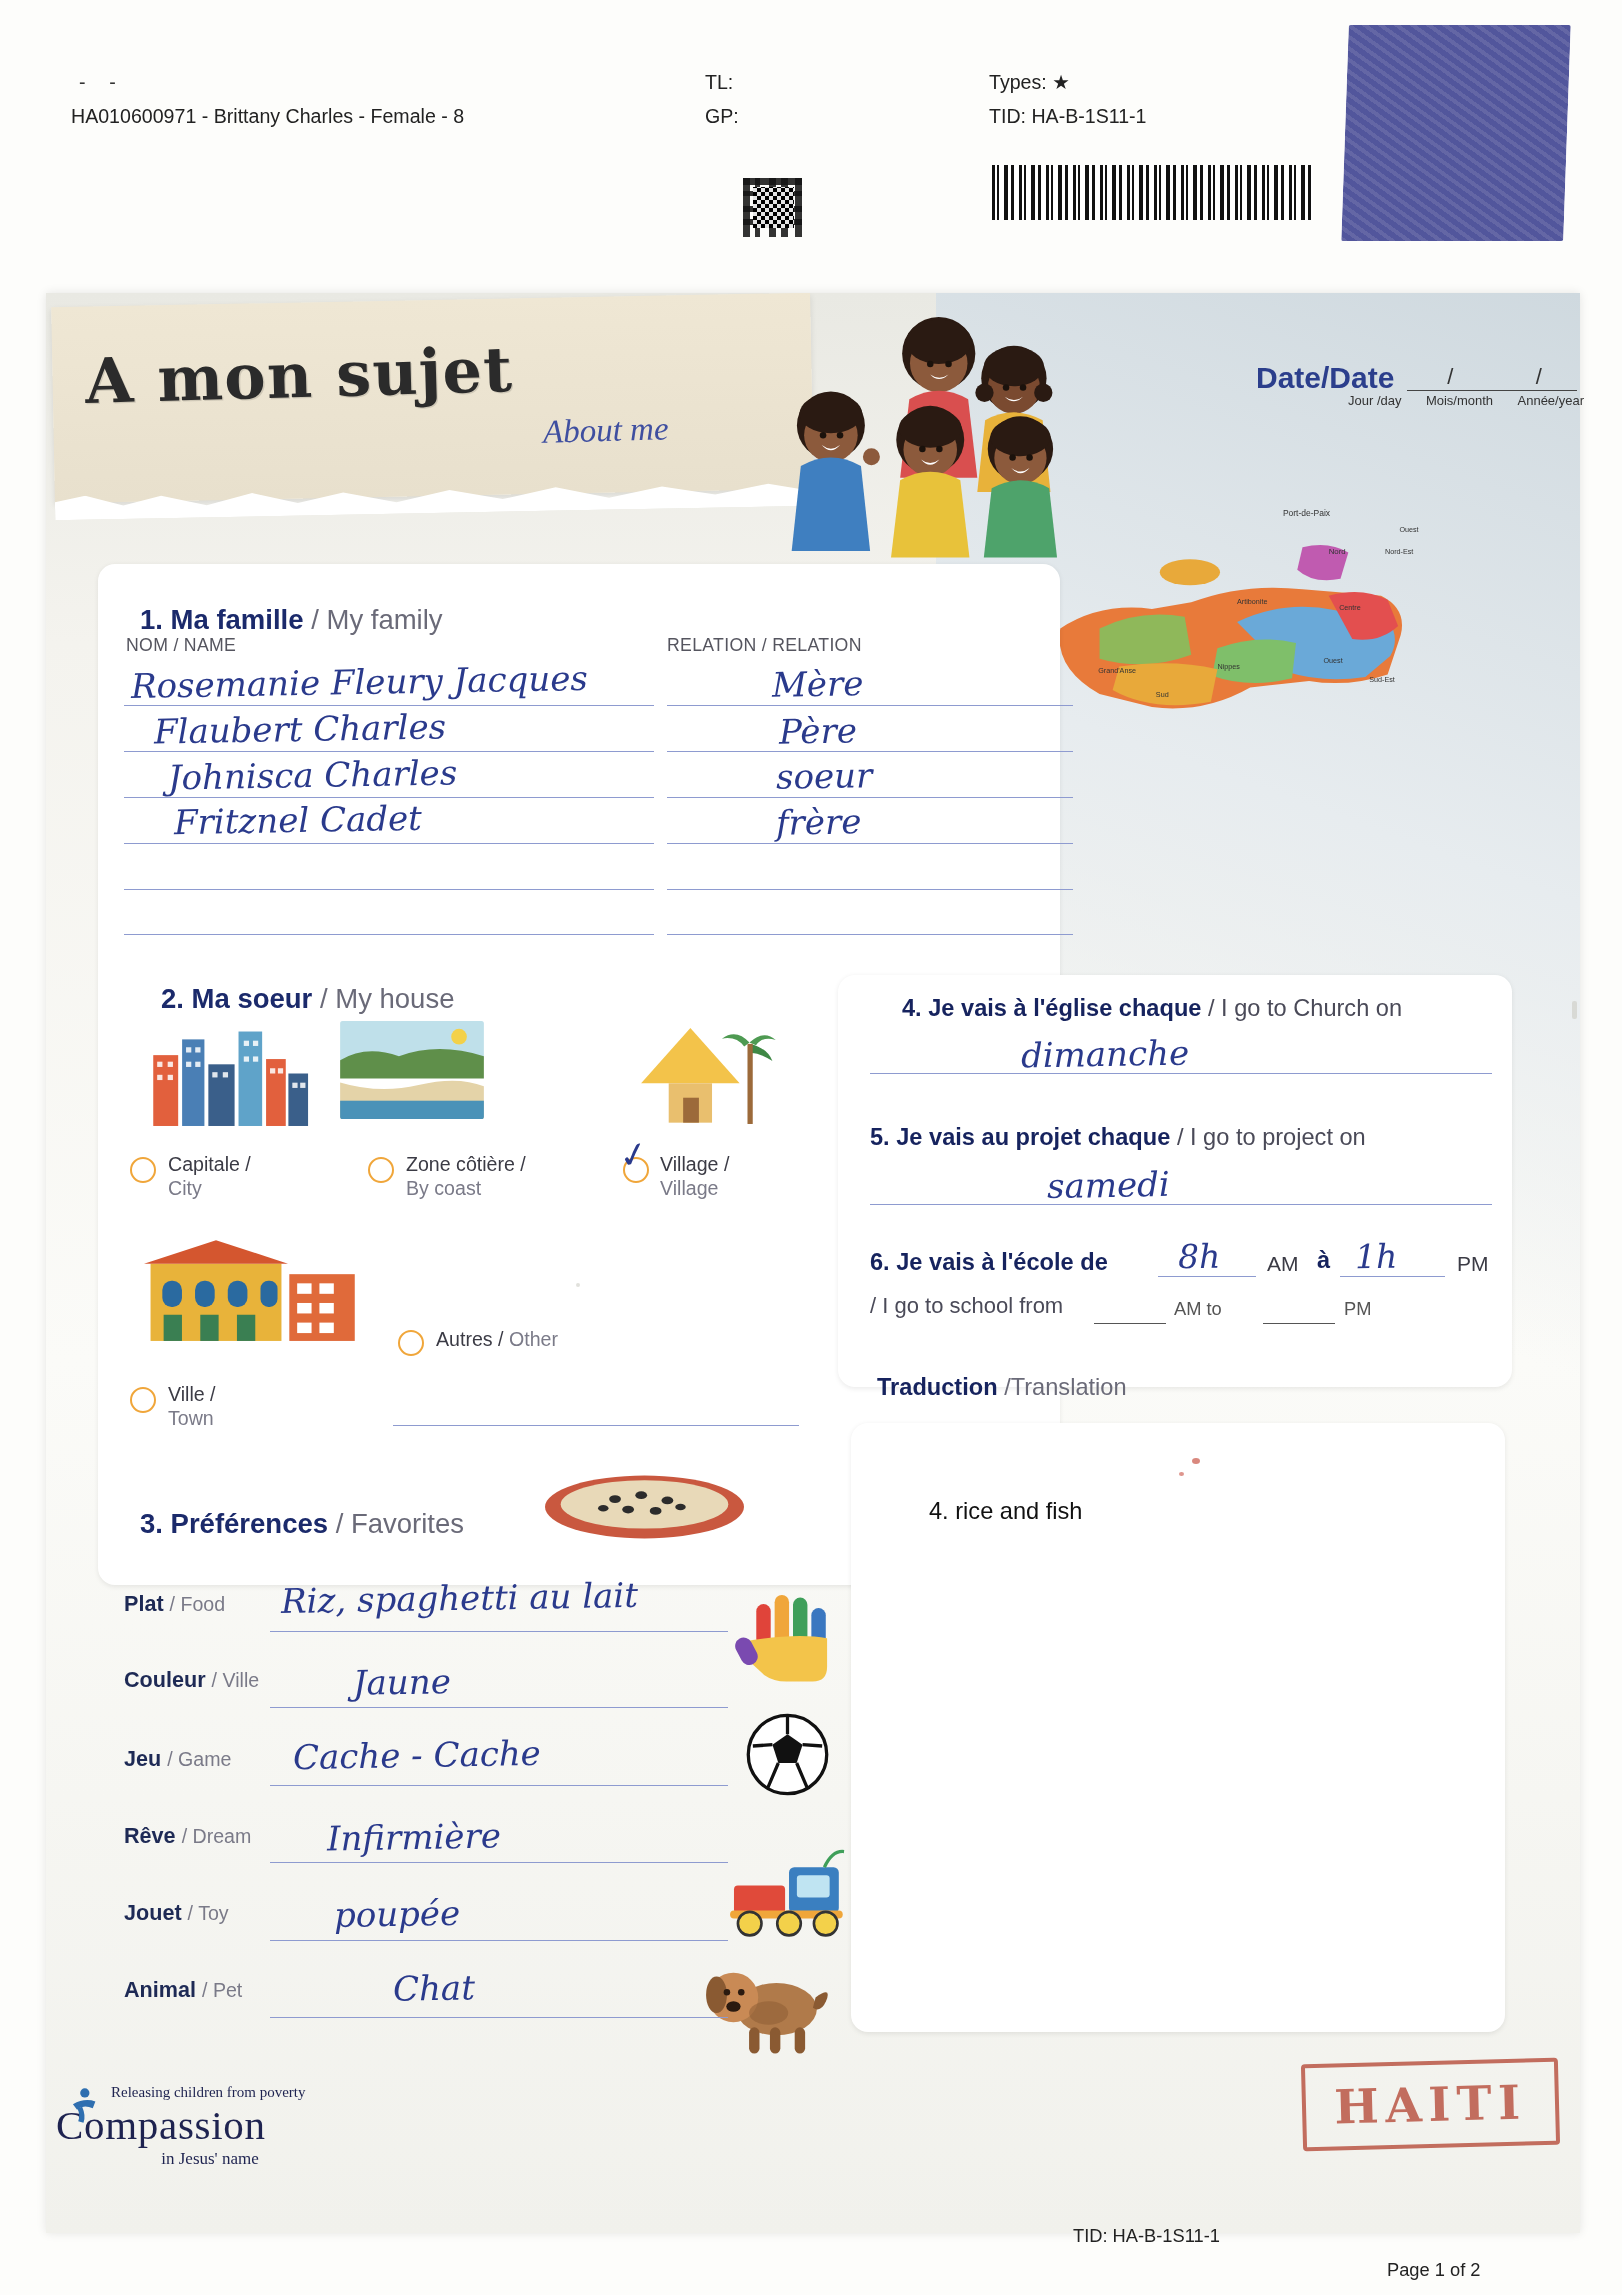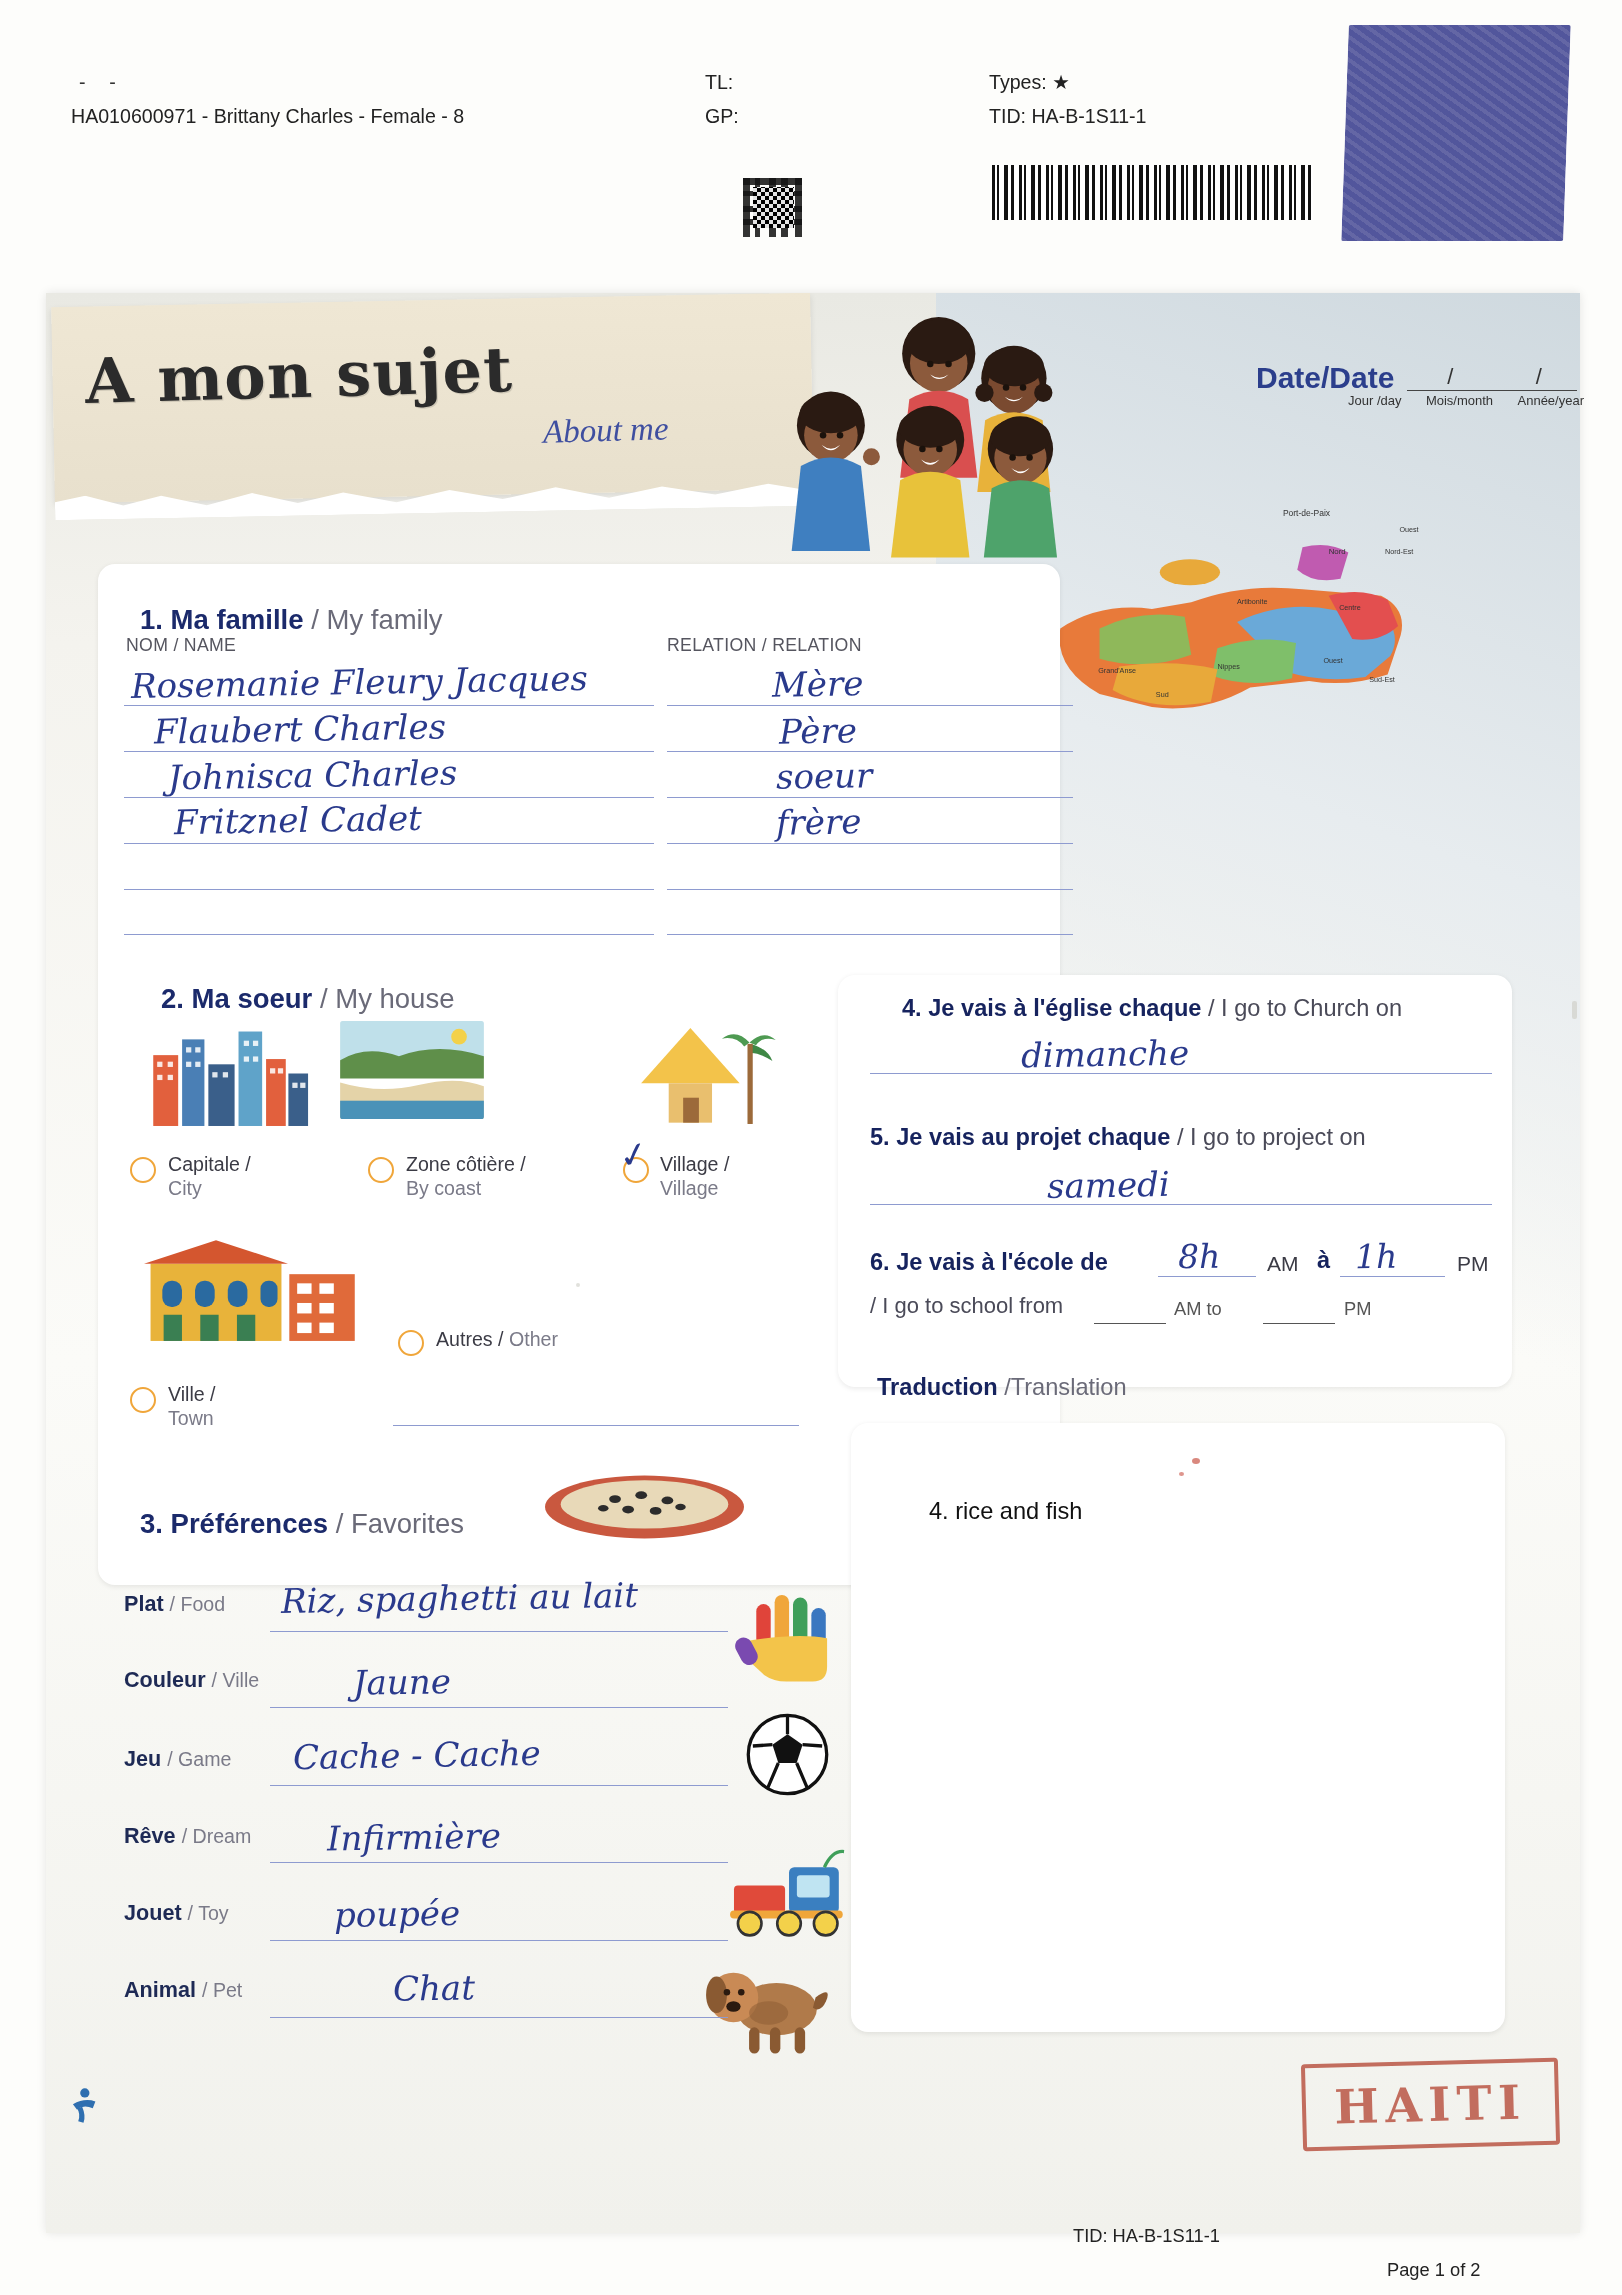--- a/index.html
+++ b/index.html
@@ -688,20 +688,25 @@
   <div style="position:absolute; left:1344px; top:1298px; font-size:18.3px; color:#555;">PM</div>
 
   <div class="trad-title">
     <span class="fr">Traduction</span>
     <span class="en">/Translation</span>
   </div>
   <div class="trad-dot"></div>
   <div class="trad-dot2"></div>
   <div class="trad-body">4. rice and fish</div>
 
+  <div class="compassion">
+    <div class="comp-tag" style="margin-left:55px;">Releasing children from poverty</div>
+    <div class="comp-name">Compassion</div>
+    <div class="comp-sub">in Jesus' name</div>
+  </div>
   <div class="comp-mark">
     <svg width="37" height="37" viewBox="0 0 56 56">
       <circle cx="30" cy="9" r="7" fill="#2f6fb0"></circle>
       <path d="M12 26 q18 -10 34 -4 l-4 10 q-14 -6 -24 2z" fill="#2f6fb0"></path>
       <path d="M26 30 q6 14 2 24 l-8 -2 q4 -12 -2 -20z" fill="#2f6fb0"></path>
     </svg>
   </div>
 
   <div class="haiti-stamp">HAITI</div>
   <div class="foot-tid">TID: HA-B-1S11-1</div>

